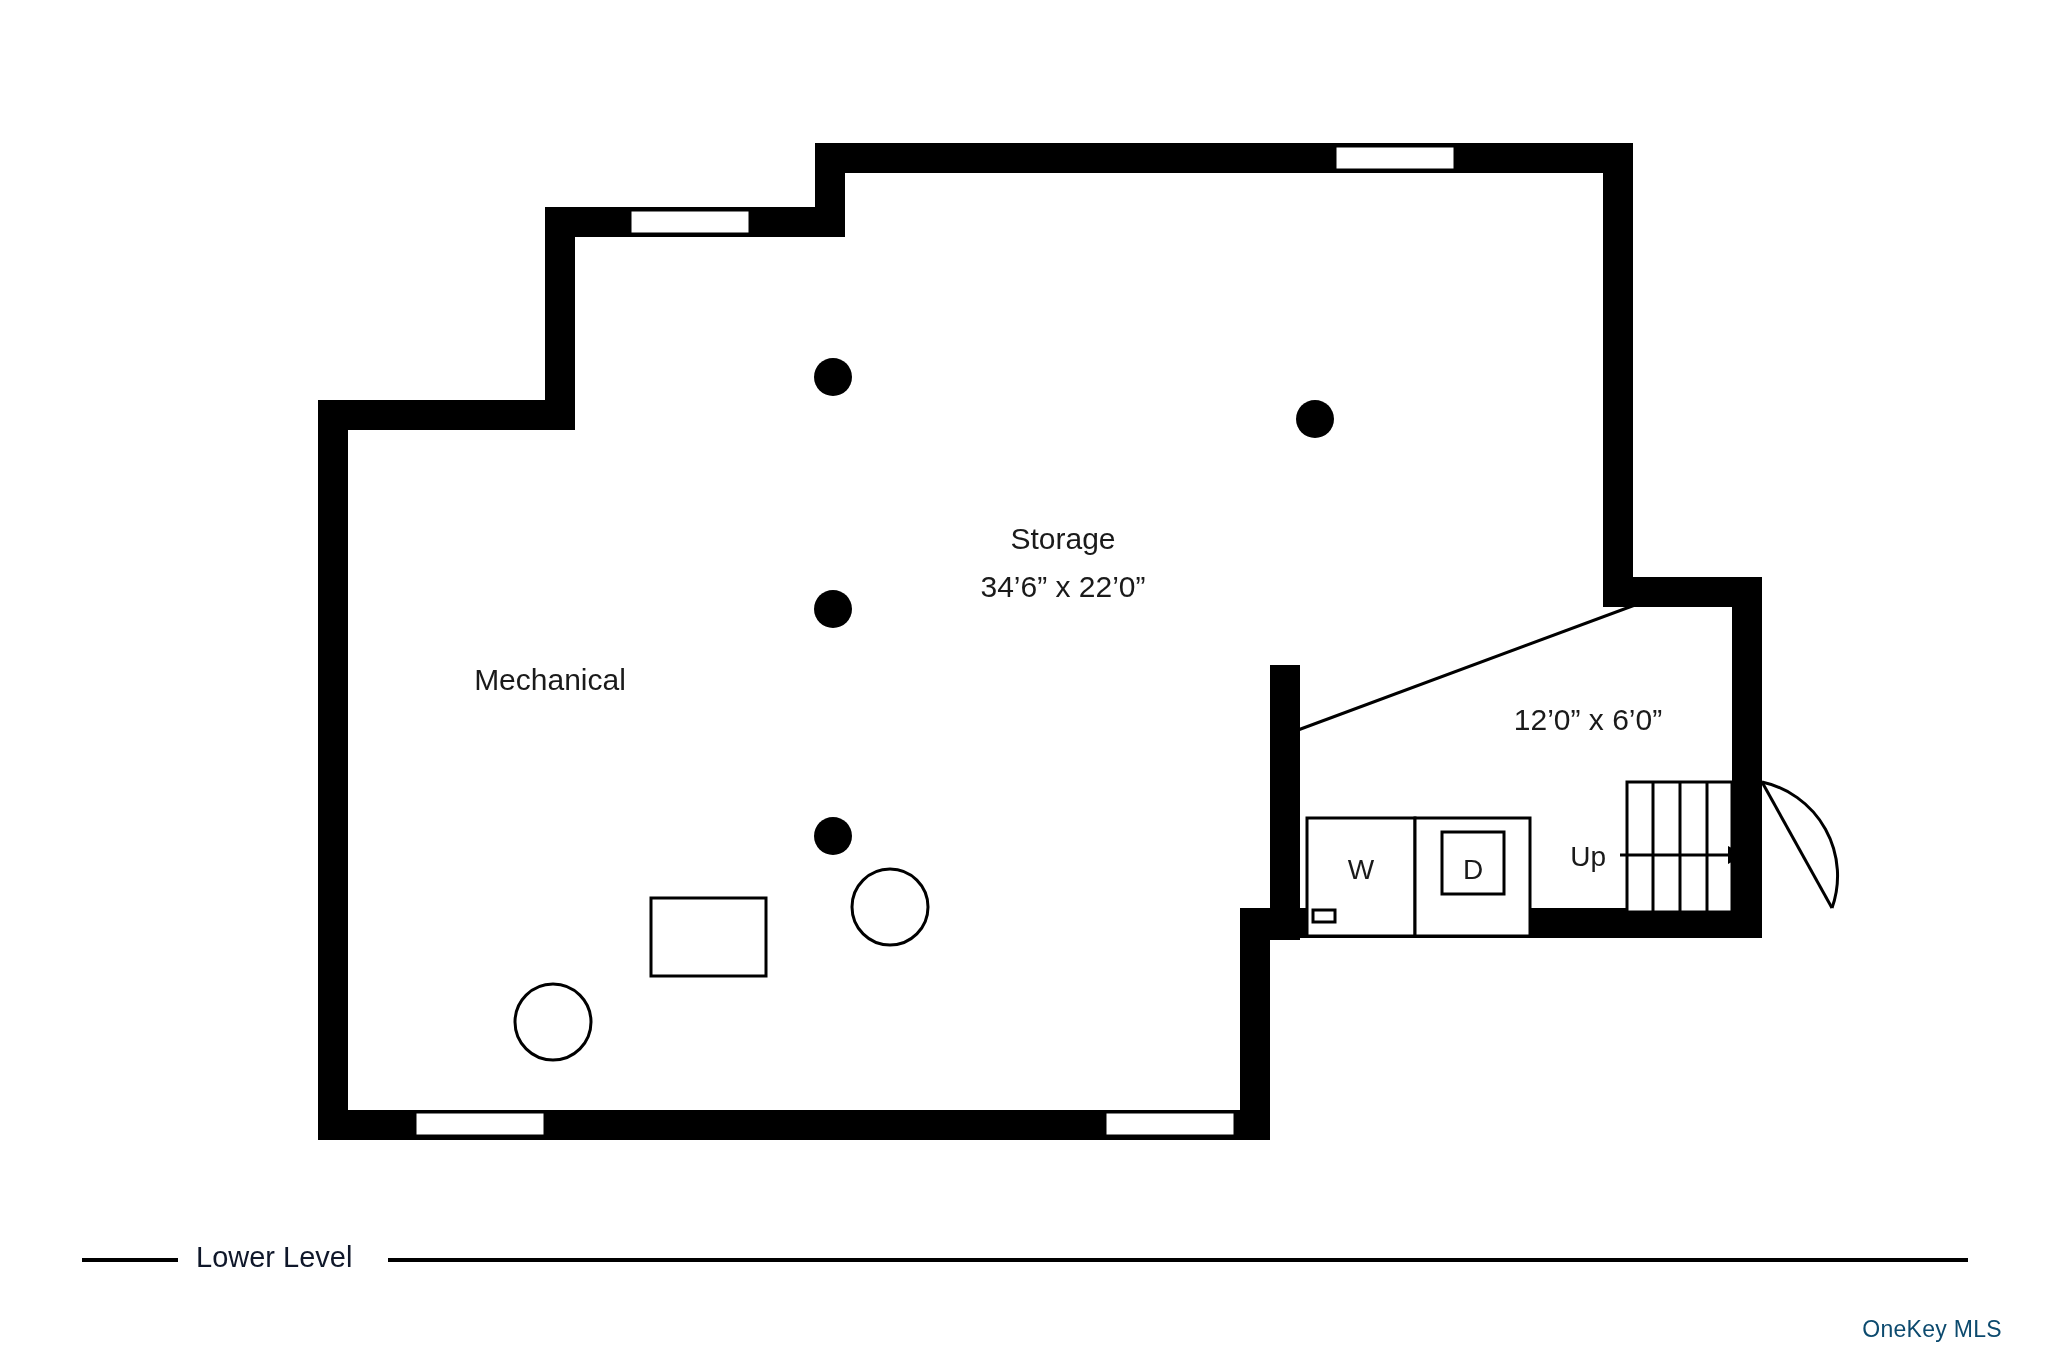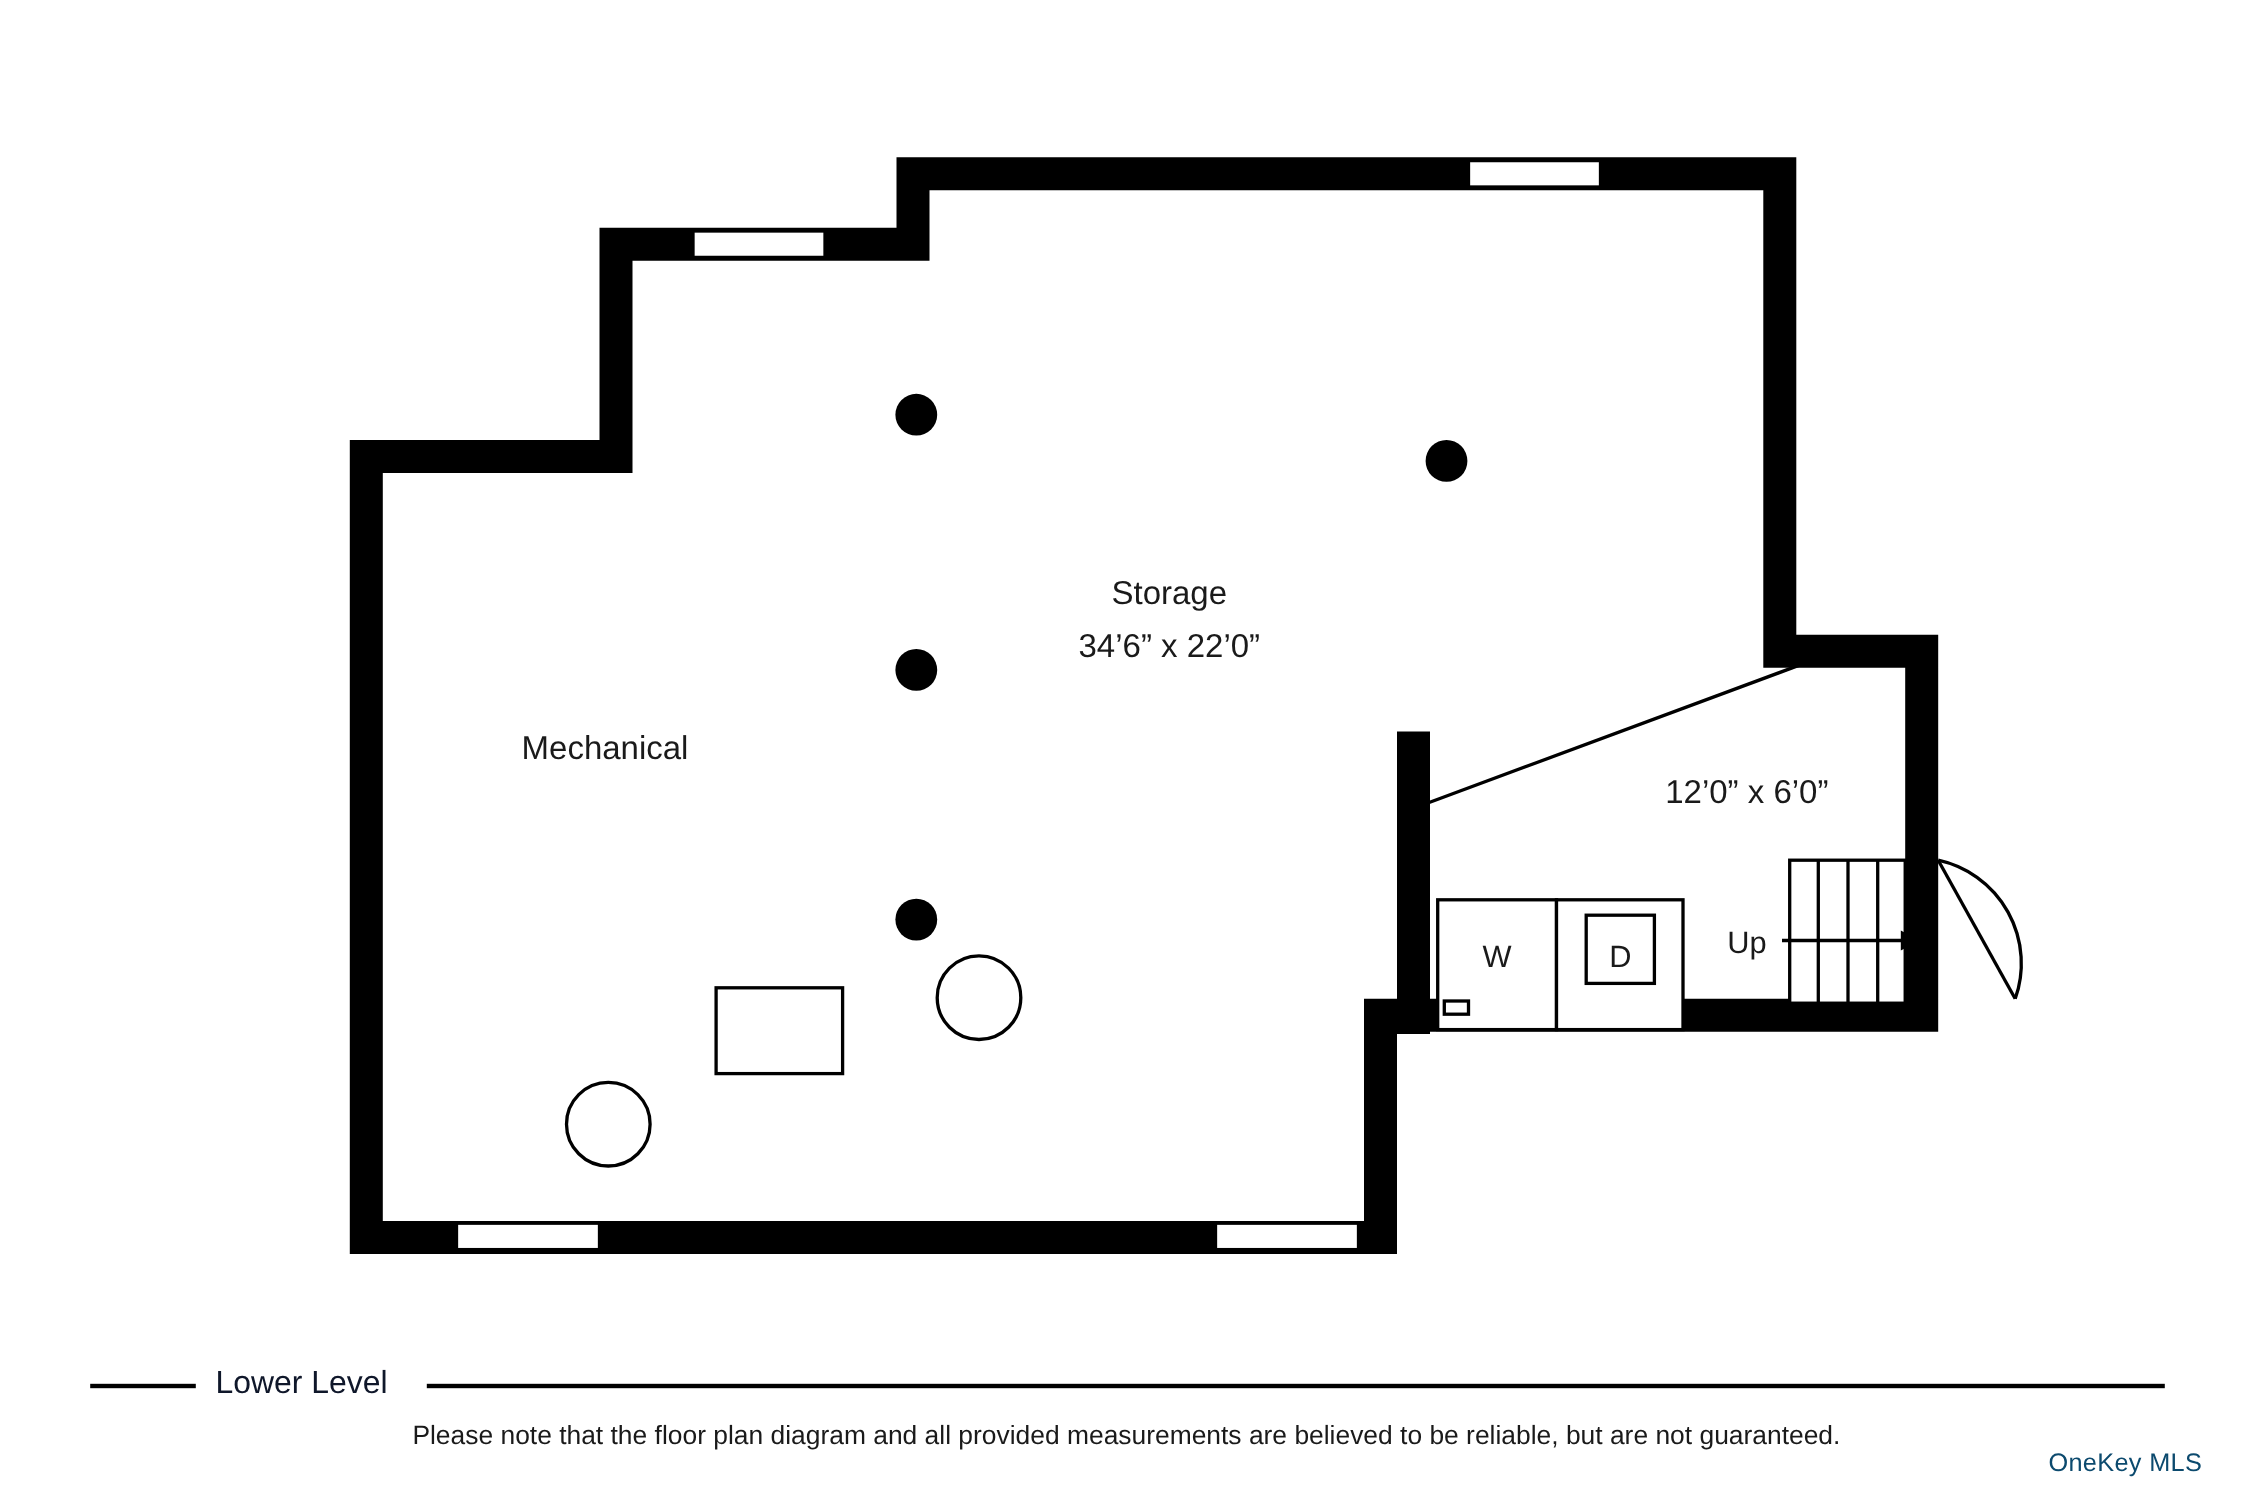--- a/index.html
+++ b/index.html
@@ -199,16 +199,15 @@
   <text class="label-text small-label" x="1361" y="879" text-anchor="middle">W</text>
   <text class="label-text small-label" x="1473" y="879" text-anchor="middle">D</text>
   <text class="label-text small-label" x="1606" y="866" text-anchor="end">Up</text>
 </svg>
 
 <div class="level-rule-left"></div>
 <div class="level-title">Lower Level</div>
 <div class="level-rule-right"></div>
 
 <div class="disclaimer">
-  <div>Please note that the floor plan diagram and all provided measurements are believed to be reliable, but are not guaranteed.</div>
 </div>
 
 <div class="watermark">OneKey MLS</div>
 
 </body></html>

